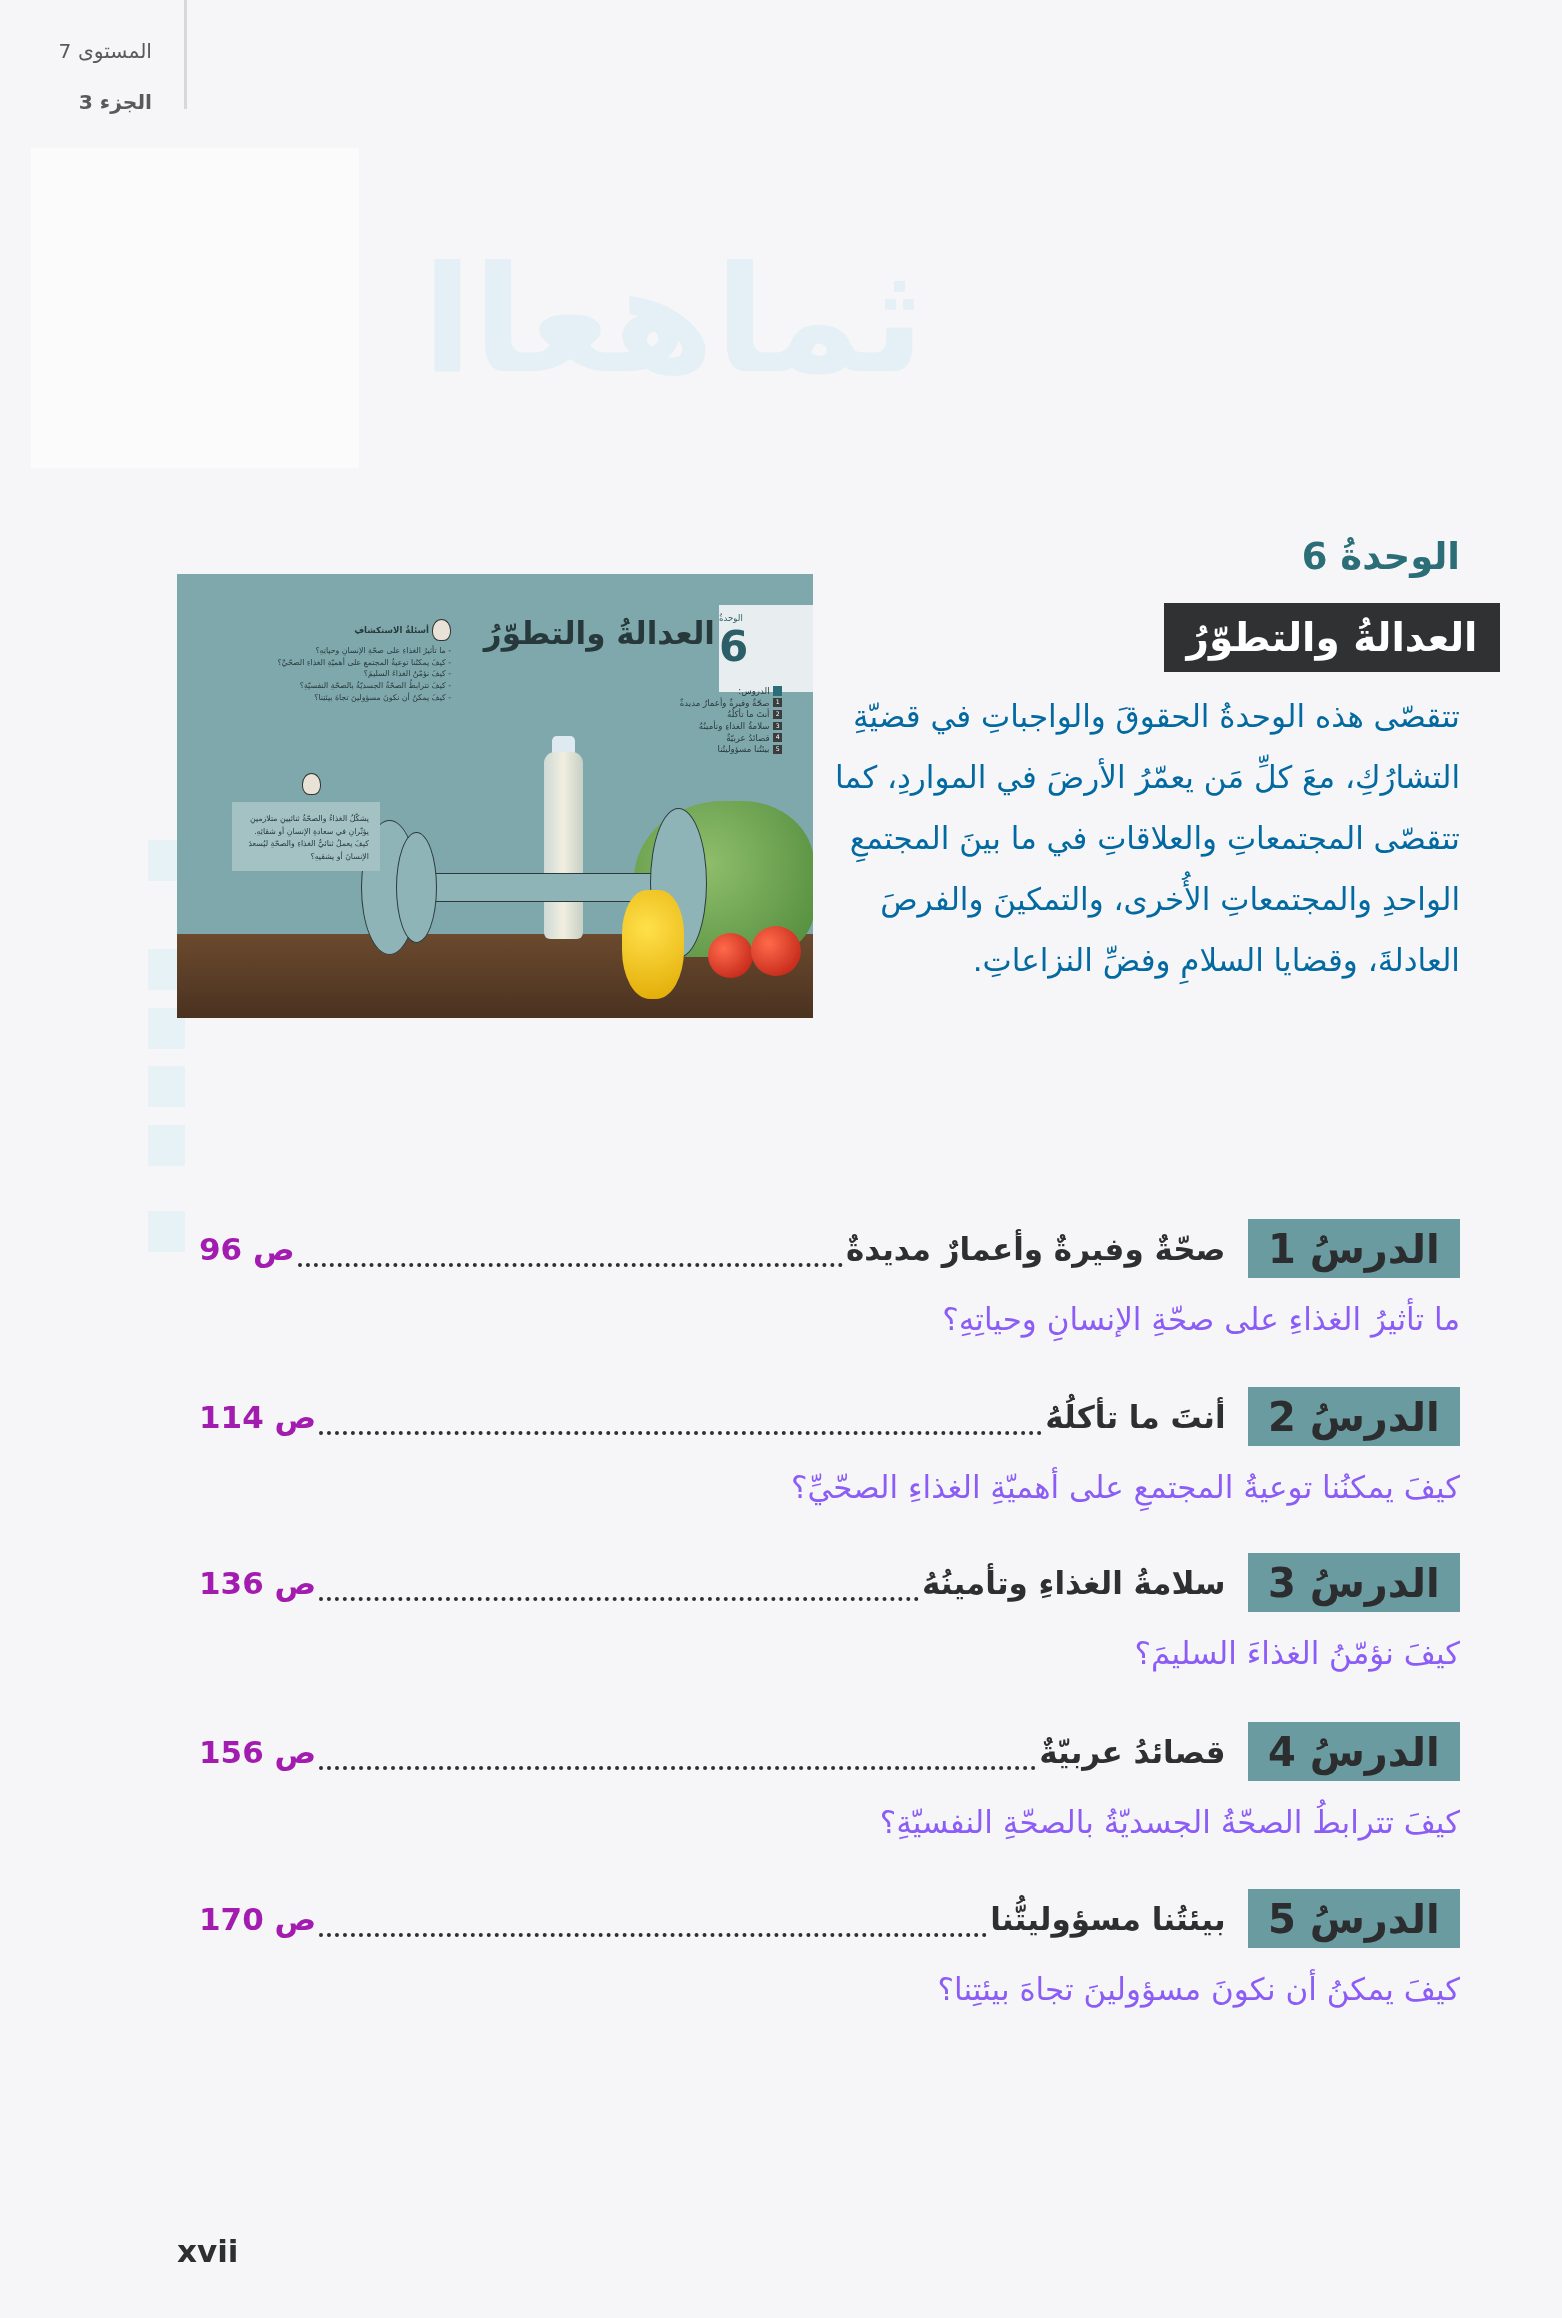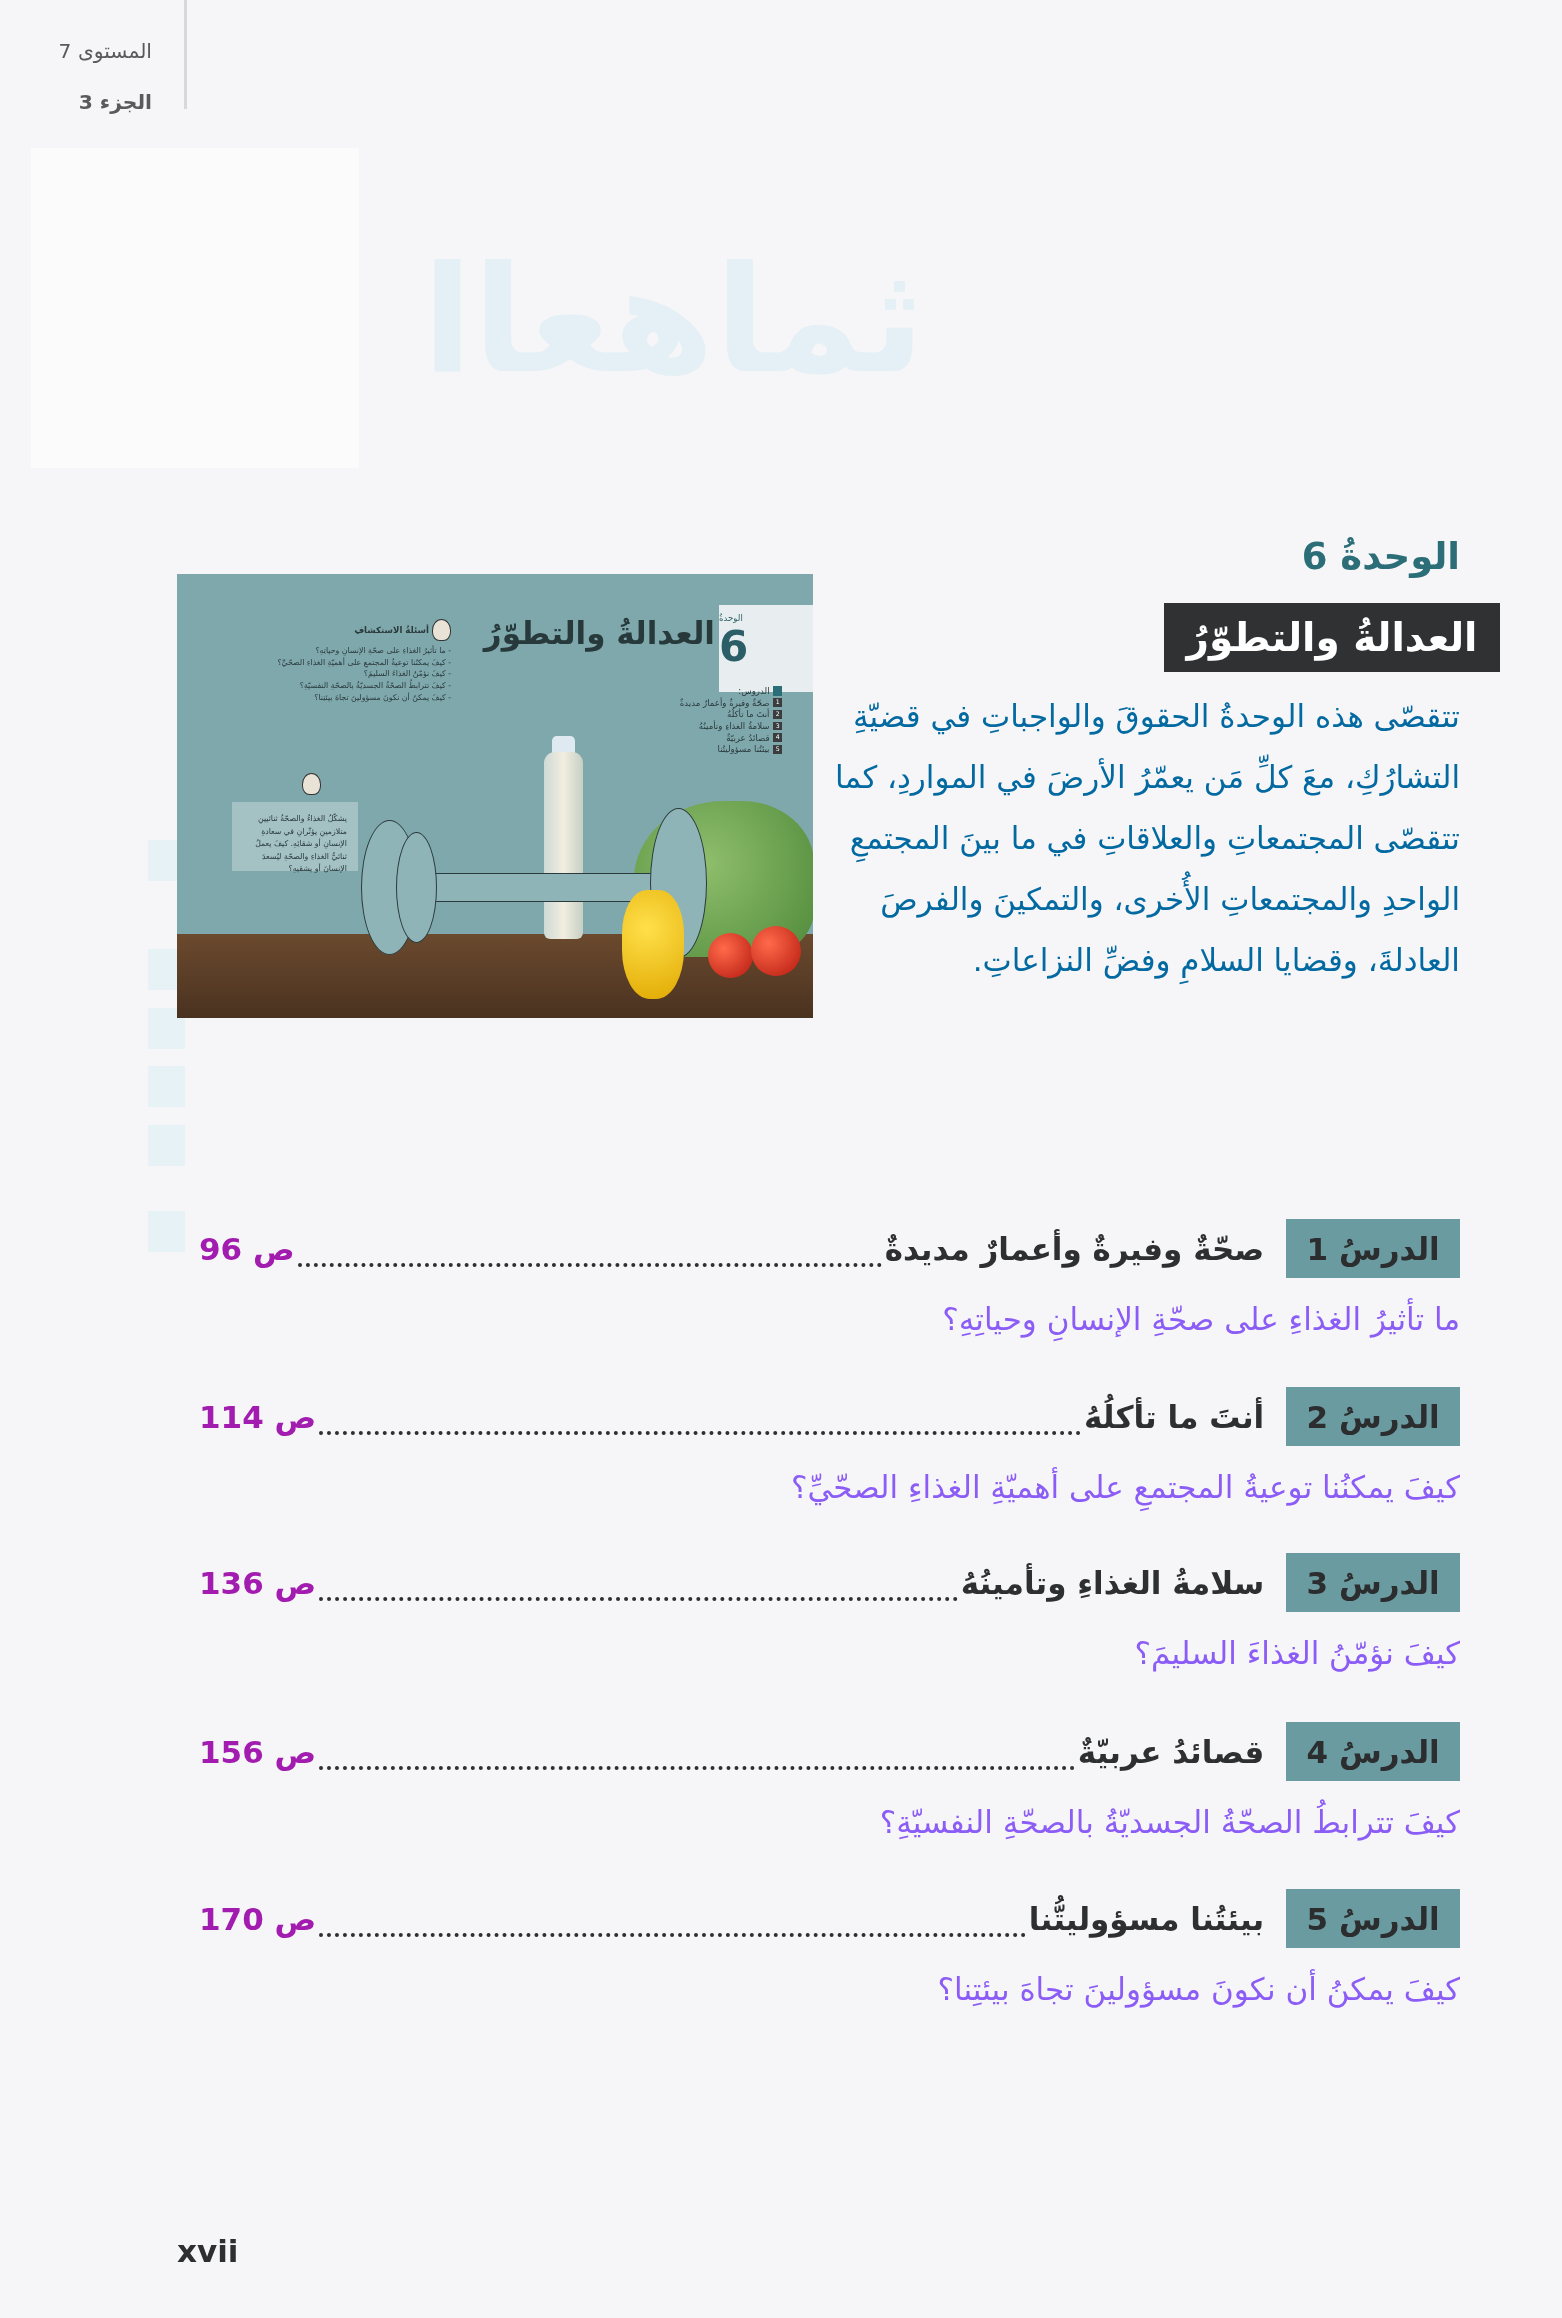--- a/index.html
+++ b/index.html
@@ -32,34 +32,34 @@
     .thumb-unit-num { font-size: 42px; font-weight: bold; color: #2b5e66; line-height: 47px; }
     .thumb-title { position: absolute; right: 98px; top: 41px; font-size: 31px; font-weight: bold; color: #27393b; direction: rtl; }
     .thumb-lessons { position: absolute; right: 31px; top: 111px; direction: rtl; font-size: 8.6px; color: #2a3a3c; }
     .thumb-lessons div { height: 11.7px; display: flex; align-items: center; gap: 3.9px; }
     .tnum { display: inline-block; width: 8.6px; height: 8.6px; background: #3a3c3e; color: #fff; font-size: 6.2px; text-align: center; line-height: 8.6px; }
     .tbook { display: inline-block; width: 8.6px; height: 10.2px; background: #2b6e78; }
     .thumb-q { position: absolute; left: 94px; top: 45px; width: 180px; direction: rtl; font-size: 7.8px; color: #2a3a3c; }
     .thumb-q-title { font-weight: bold; font-size: 8.6px; margin-bottom: 4.7px; }
     .thumb-q div.q { height: 11.7px; }
     .avatar { display: inline-block; width: 17px; height: 20.3px; border-radius: 50% 50% 40% 40%; background: #e9e2d6; border: 0.8px solid #333; vertical-align: middle; }
-    .thumb-quote { position: absolute; left: 55px; top: 228px; width: 126px; height: 69px; background: #a4c1c4; direction: rtl; font-size: 7.8px; line-height: 12.5px; color: #2a3a3c; padding: 11px 11px 0 7.8px; box-sizing: border-box; }
+    .thumb-quote { position: absolute; left: 55px; top: 228px; width: 148px; height: 69px; background: #a4c1c4; direction: rtl; font-size: 7.8px; line-height: 12.5px; color: #2a3a3c; padding: 11px 11px 0 7.8px; box-sizing: border-box; }
     .thumb-quote-avatar { position: absolute; left: 125px; top: 199px; }
     .bottle { position: absolute; left: 367px; top: 178px; width: 39px; height: 187px; background: linear-gradient(90deg, #cfdad6, #f1eedf, #c6cfc6); border-radius: 11px 11px 6.2px 6.2px; }
     .bottle-cap { position: absolute; left: 375px; top: 162px; width: 23.4px; height: 23.4px; background: #dfe9f1; border-radius: 4.7px; }
     .lettuce { position: absolute; left: 457px; top: 227px; width: 180px; height: 156px; background: radial-gradient(circle at 40% 40%, #8fbe6c, #4f8a3a); border-radius: 50% 40% 30% 30%; }
     .pepper { position: absolute; left: 445px; top: 316px; width: 62px; height: 109px; background: radial-gradient(circle at 40% 35%, #ffe04a, #e0a800); border-radius: 40% 40% 45% 45%; }
     .tomato { position: absolute; width: 45px; height: 45px; border-radius: 50%; background: radial-gradient(circle at 35% 35%, #ff6a4a, #b5180e); }
     .plate { position: absolute; border-radius: 50%; border: 1.6px solid #2b3b3d; background: #8fb4b7; }
     .bar { position: absolute; left: 250px; top: 299px; width: 234px; height: 26.6px; background: #8fb4b7; border: 1.6px solid #2b3b3d; }
 
     
     .lesson { position: absolute; right: 102px; width: 1289px; height: 156px; direction: rtl; }
     .lesson-head { display: flex; align-items: center; height: 59px; }
-    .lesson-badge { background: #6a9ba0; height: 59px; padding: 0 20.3px; display: flex; align-items: center; font-size: 31px; font-weight: bold; color: #2b2d2f; white-space: nowrap; }
+    .lesson-badge { background: #6a9ba0; height: 59px; padding: 0 20.3px; display: flex; align-items: center; font-size: 40px; font-weight: bold; color: #2b2d2f; white-space: nowrap; }
     .lesson-title { font-size: 31px; font-weight: bold; color: #2d2f31; margin-right: 22px; white-space: nowrap; }
     .lesson-dots { flex: 1; border-bottom: 4.7px dotted #2d2f31; margin: 0 3.1px; height: 20.3px; align-self: flex-start; margin-top: 23.4px; }
     .lesson-page { font-size: 31px; font-weight: bold; color: #a21caf; white-space: nowrap; margin-left: 28px; }
     .lesson-q { font-size: 31px; color: #8b5cf6; margin-top: 23.4px; text-align: right; }
 
     .folio { position: absolute; left: 177px; top: 2233px; font-size: 31px; font-weight: bold; color: #2d2f31; font-family: "DejaVu Sans", sans-serif; }
   </style>
 </head>
 <body>
 

